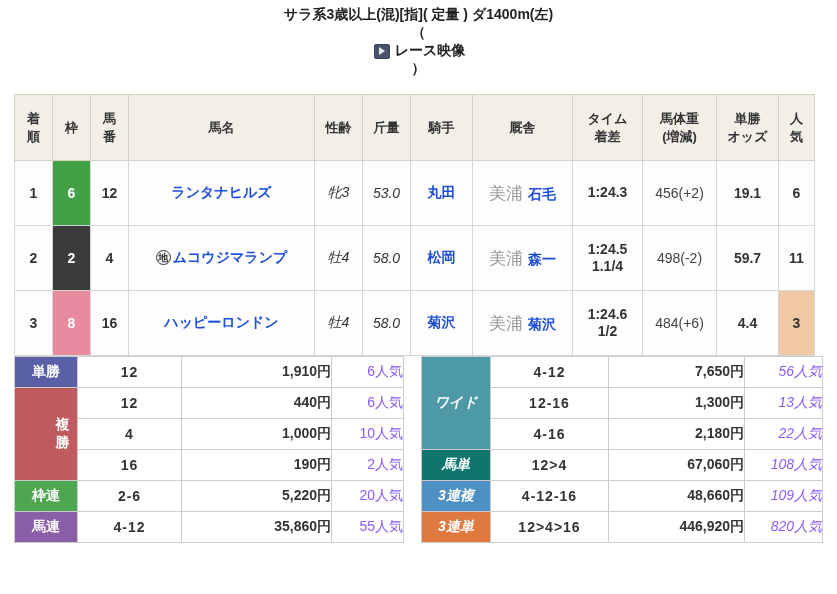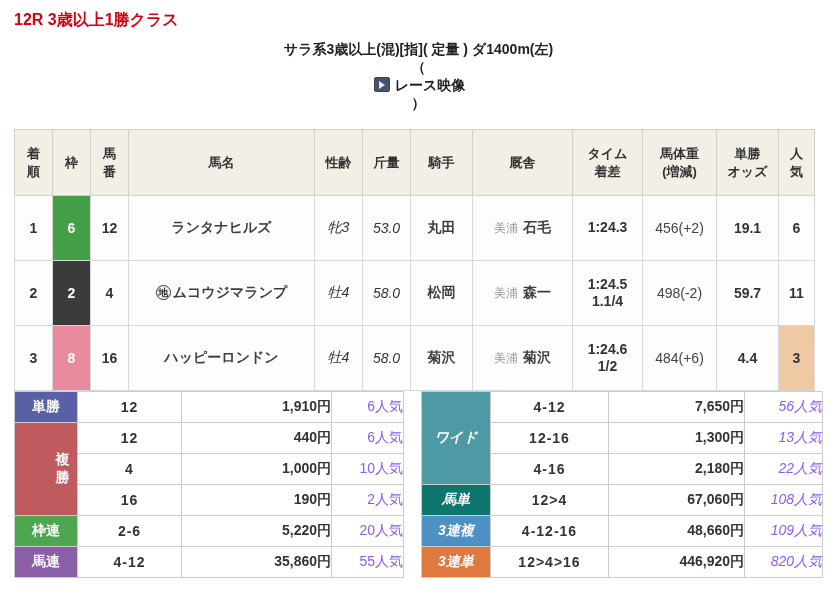--- a/index.html
+++ b/index.html
@@ -8,48 +8,48 @@
     width:837px; height:594px; overflow:hidden;
     font-family:"Liberation Sans","DejaVu Sans",sans-serif;
     color:#333;
   }
   .page { padding:6px 14px 0 14px; }
 
   
   .race-title { font-size:16px; font-weight:bold; color:#d7000f; margin:4px 0 10px 0; }
   .race-sub { display:flex; align-items:center; font-size:14px; font-weight:bold; color:#222; margin:0 0 16px 0;flex-direction:column; }
   .race-sub .paren { margin:0 2px; }
-  .video-link { display:inline-flex; align-items:flex-start; cursor:pointer; color:#222; }
+  .video-link { display:inline-flex; align-items:center; cursor:pointer; color:#222; }
   .video-icon { width:16px; height:15px; background:#46536b; border:1px solid #38445a; border-radius:2px;
     display:inline-flex; align-items:center; justify-content:center; margin:0 5px 0 2px; }
   .video-icon .tri { width:0; height:0; border-left:6px solid #e8eaf2; border-top:4px solid transparent; border-bottom:4px solid transparent; margin-left:1px; }
 
   
   table.results { border-collapse:collapse; width:797px; table-layout:fixed; }
   table.results th {
     background:#f2efe6; border:1px solid #d4d0c3; color:#333;
     font-size:13px; font-weight:bold; white-space:pre-line; line-height:1.35;
     height:66px; padding:2px 1px; text-align:center; vertical-align:middle;
   }
   table.results td {
     background:#fdfdfd; border:1px solid #d7d7d7; text-align:center; vertical-align:middle;
     height:65px; font-size:14px; padding:2px;
   }
   td.pos { font-weight:bold; font-size:15px; }
   td.waku { color:#fff; font-weight:bold; font-size:15px; padding:0; }
   td.num { font-weight:bold; font-size:15px; }
   td.name { text-align:left; padding-left:10px; font-size:15px; }
-  .horse-link, .jockey-link, .trainer-link { color:#404040; font-weight:bold; cursor:pointer; }
+  .horse-link, .jockey-link, .trainer-link { color:#1d4ed8; font-weight:bold; cursor:pointer; }
   .chimark { display:inline-block; width:15px; height:15px; line-height:14px; border:1px solid #333;
     border-radius:50%; font-size:10px; color:#333; text-align:center; margin-right:2px; vertical-align:1px; font-weight:bold;}
   .chimark:empty { display:none; }
   td.sexage, td.kin { color:#333;font-style:italic; }
   td.jockey { text-align:left; padding-left:10px; font-size:15px; }
   td.stable { text-align:left; padding-left:12px; }
-  .stable-area { color:#999; font-size:12px; margin-right:5px; }
+  .stable-area { color:#999; font-size:17px; margin-right:5px; }
   td.time { font-weight:bold; font-size:15px; line-height:1.25; }
   td.time .margin { font-weight:bold; font-size:14px; }
   td.time .margin:empty { display:none; }
   td.bodyw { color:#444; font-size:14px; }
   td.odds { font-weight:bold; font-size:15px; }
   td.fav { font-weight:bold; font-size:15px; }
 
   
   .detail-link { width:797px; text-align:right; margin:15px 0 20px 0; font-size:14px; font-weight:bold; color:#333; cursor:pointer; }
   .detail-link .arrow { font-size:10px; margin-left:7px; color:#222; }
@@ -70,21 +70,20 @@
   table.payout.left-t .lbl { width:63px; }  table.payout.left-t .combo { width:104px; }
   table.payout.left-t .amount { width:150px; } table.payout.left-t .pfav { width:72px; }
   table.payout.right-t .lbl { width:69px;font-style:italic; }  table.payout.right-t .combo { width:118px; }
   table.payout.right-t .amount { width:136px; } table.payout.right-t .pfav { width:78px;font-style:italic; }
 </style>
 </head>
 <body>
 
 <div class="page">
 
-  <div class="race-title" style="color: rgb(215, 0, 15);">12R 3歳以上1勝クラス</div>
 
   <div class="race-sub">
     <span>サラ系3歳以上(混)[指]( 定量 ) ダ1400m(左)</span>
     <span class="paren">（</span>
     <span class="video-link">
       <span class="video-icon">
           <span class="tri"></span>
         </span>
       <span>レース映像</span>
     </span>

